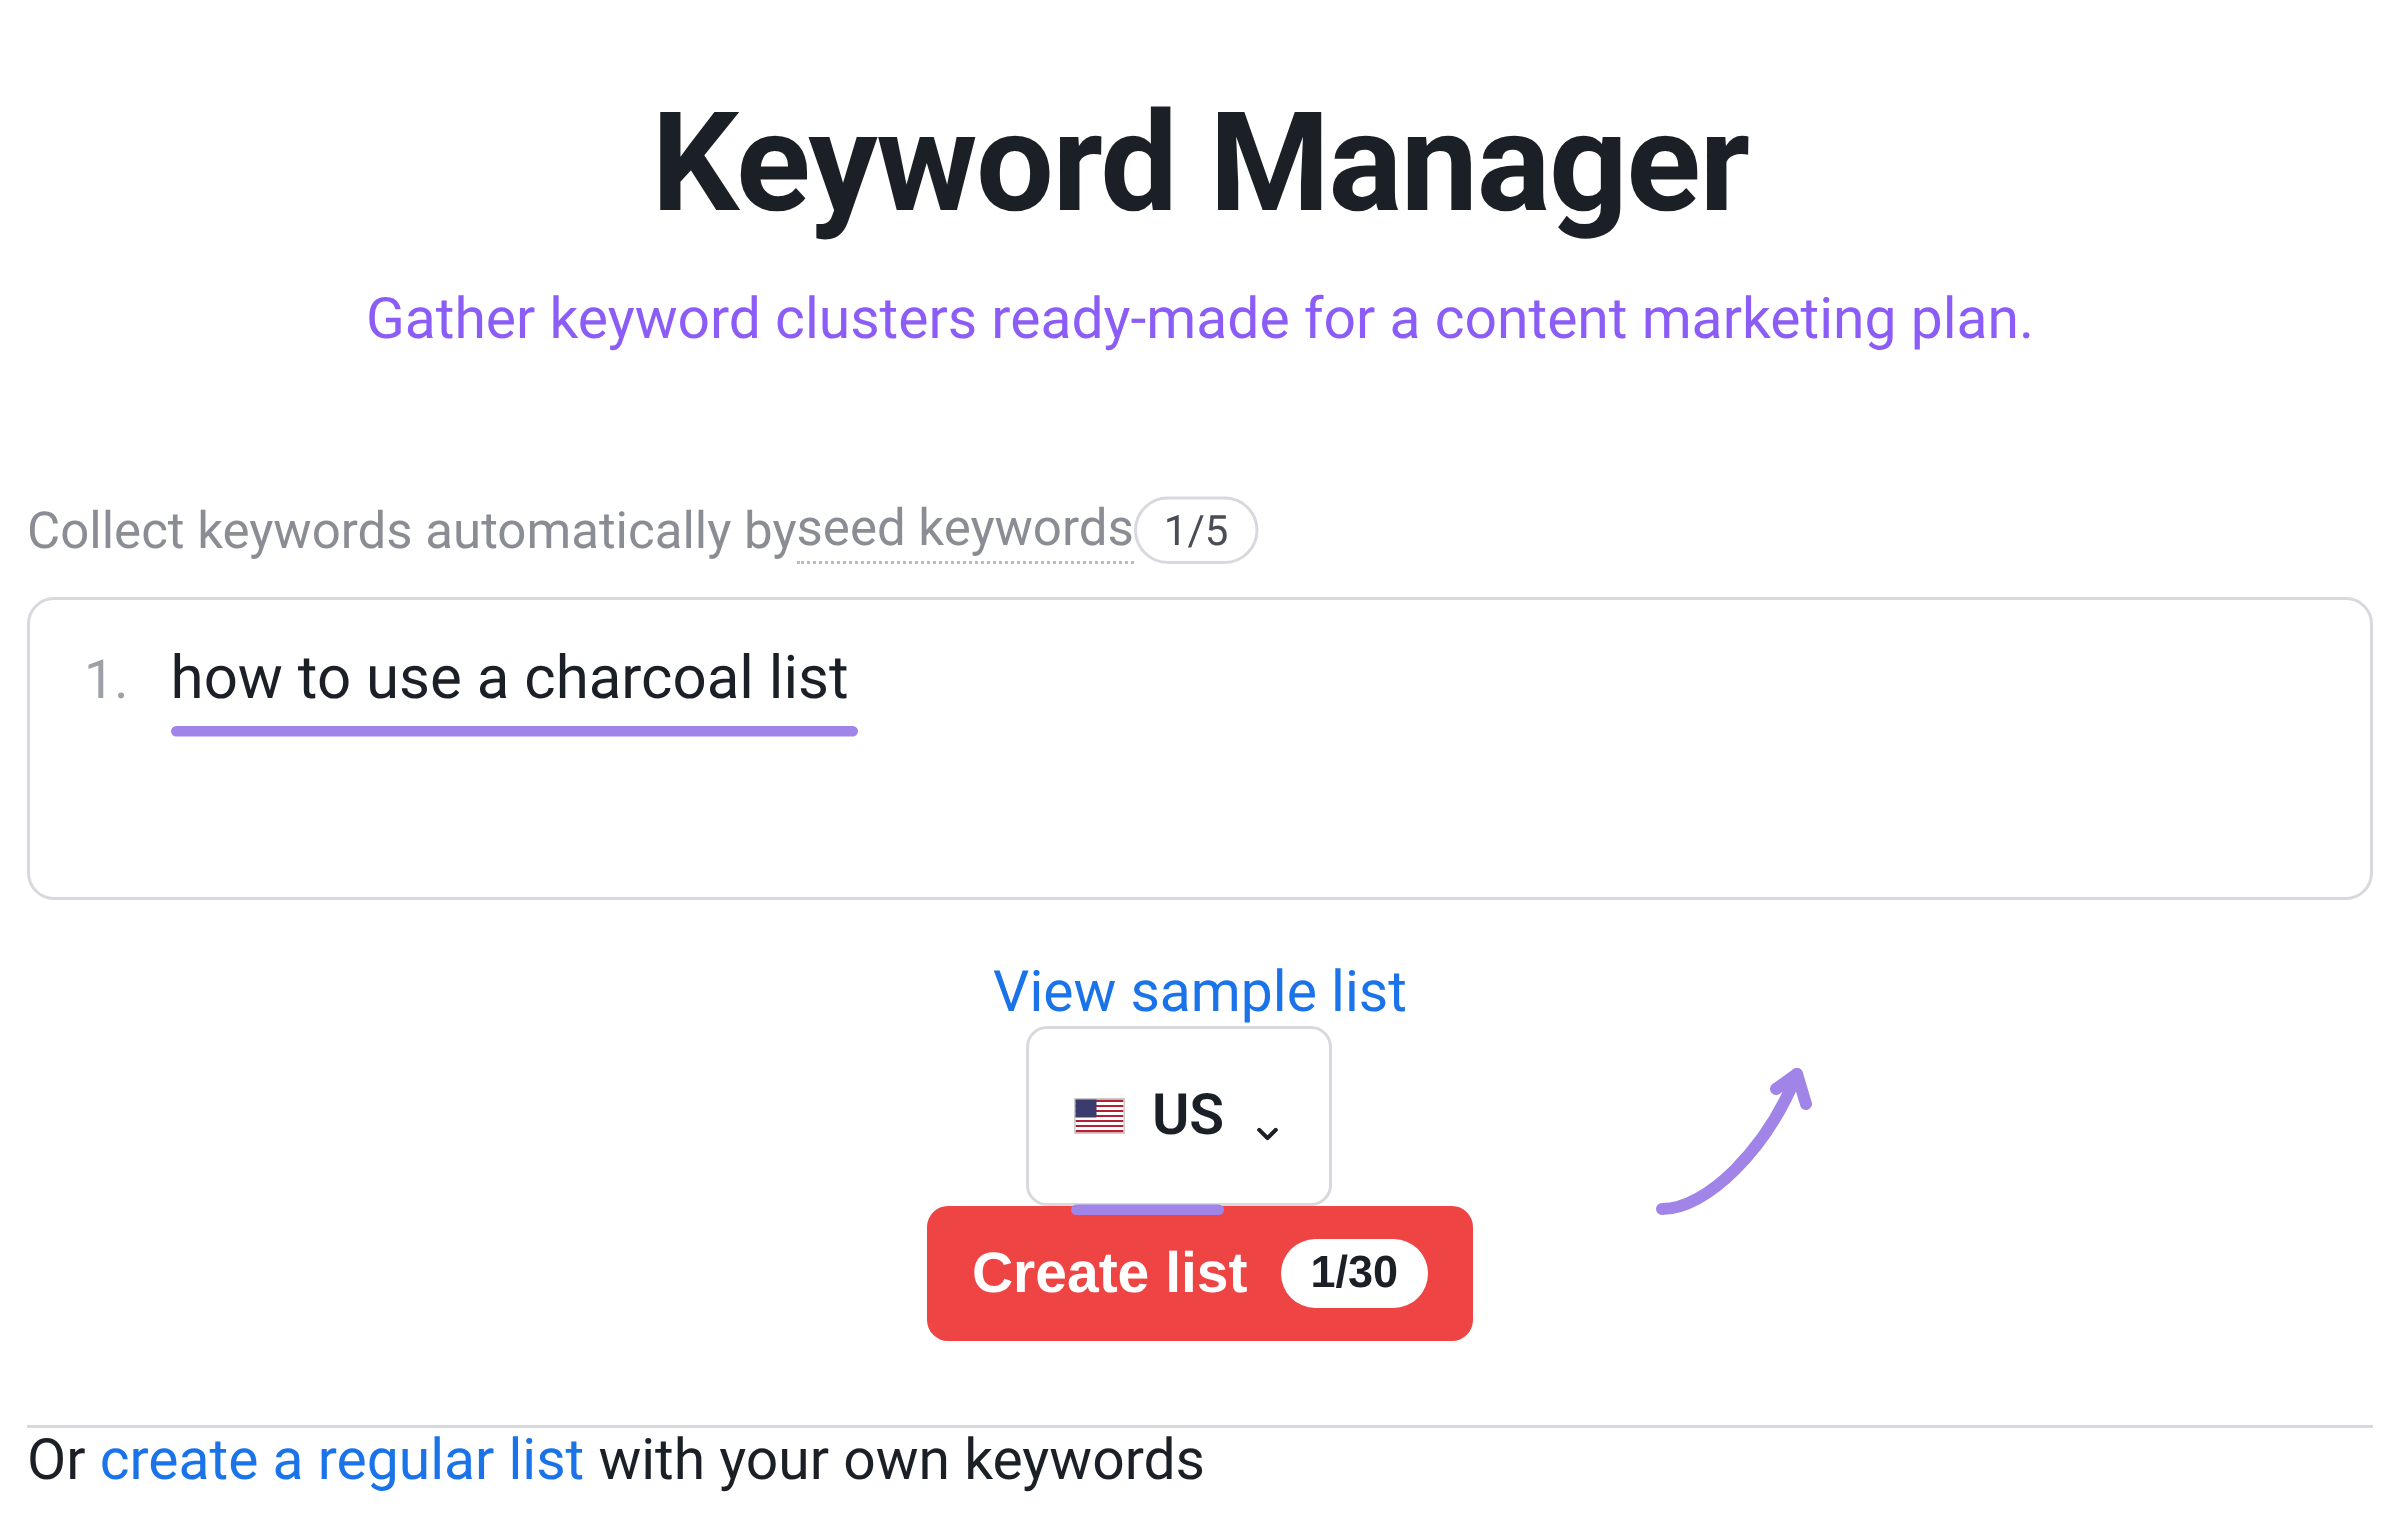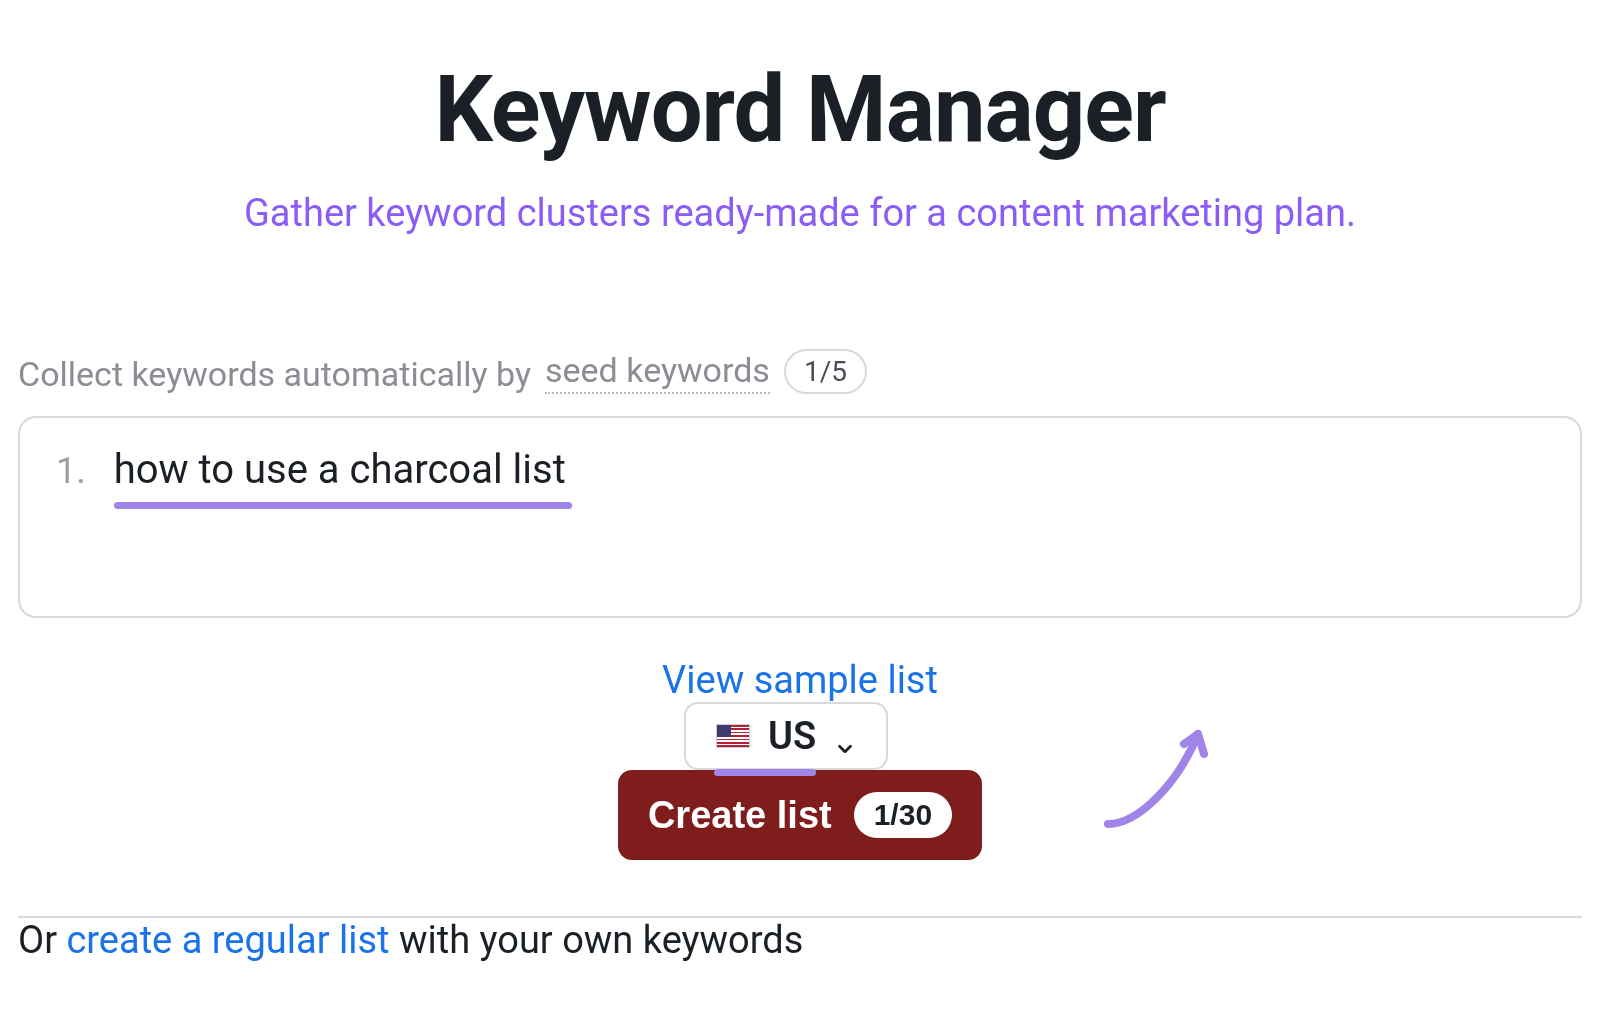--- a/index.html
+++ b/index.html
@@ -24,29 +24,28 @@
       font-size: 38px;
       color: #8b5cf6;
       margin-top: 28px;
       font-weight: 400;
     }
     .section-label {
       margin-top: 96px;
       font-size: 34px;
       color: #8a8d93;
       display: flex;
-      align-items: flex-end;
-      gap: 14px;
+      align-items: center;
+      gap: 0;
       flex-wrap: wrap;
     }
     .seed-underline {
       color: #8a8d93;
       border-bottom: 2px dotted #b9bcc2;
       padding-bottom: 2px;
-      margin-top: 19px;
     }
     .pill-small {
       border: 2px solid #d7d9de;
       border-radius: 999px;
       padding: 4px 18px;
       font-size: 28px;
       color: #4a4d55;
     }
     .input-box {
       margin-top: 22px;
@@ -90,21 +89,21 @@
     .link-blue {
       color: #1a73e8;
       font-size: 38px;
       text-decoration: none;
       cursor: pointer;
     }
     .spacer { flex: 1; }
     .country-select {
       border: 2px solid #d7d9de;
       border-radius: 14px;
-      padding: 10px 30px;
+      padding: 36px 30px;
       display: flex;
       align-items: center;
       gap: 18px;
       font-size: 38px;
       font-weight: 600;
       color: #1b1f26;
       position: relative;
       cursor: pointer;
       margin-right: 28px;
     }
@@ -134,21 +133,21 @@
       top: 0; left: 0;
       width: 45%; height: 54%;
       background: #3c3b6e;
     }
     .chevron {
       width: 22px; height: 22px;
       display: inline-block;
     }
     .chevron svg { width: 100%; height: 100%; }
     .create-btn {
-      background: #7f1d1d;
+      background: #ef4444;
       color: #fff;
       border: none;
       border-radius: 14px;
       padding: 22px 30px;
       font-size: 38px;
       font-weight: 600;
       display: flex;
       align-items: center;
       gap: 22px;
       cursor: pointer;

